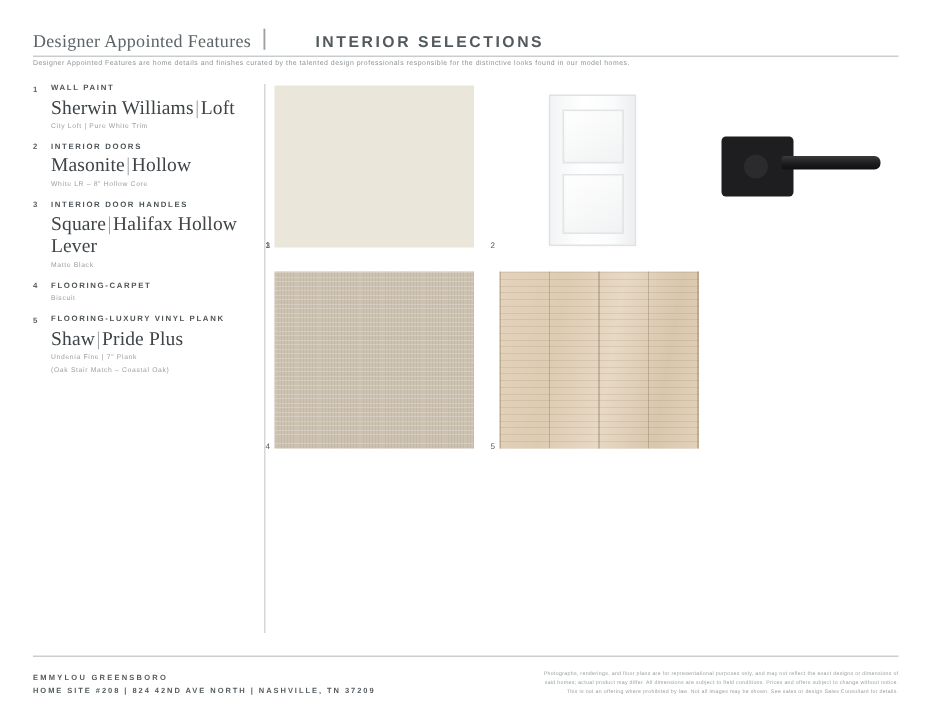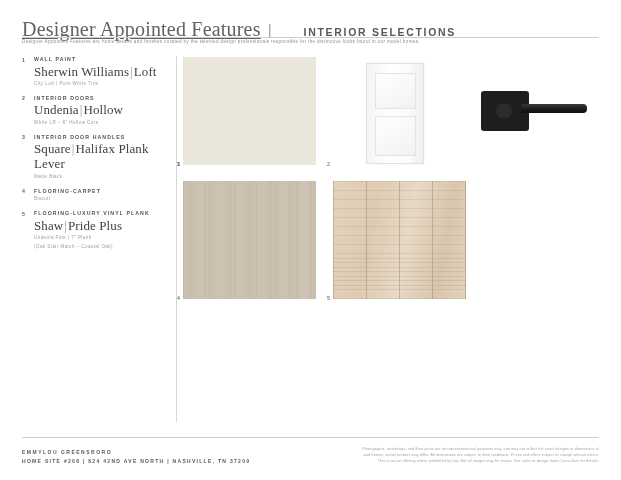--- a/index.html
+++ b/index.html
@@ -30,25 +30,24 @@
     top: 18px;
     width: 577px;
   }
   .title-row {
     display: flex;
     align-items: baseline;
     gap: 7px;
   }
   .title-main {
     font-family: "Liberation Serif", serif;
-    font-size: 20px;
+    font-size: 12px;
     color: #5d6366;
     letter-spacing: 0.2px;
     white-space: nowrap;
-    text-decoration: underline;
   }
   .title-bar {
     color: #9aa0a3;
     font-size: 15px;
     font-weight: 300;
     transform: translateY(-1px);
   }
   .title-sub {
     font-family: "Liberation Sans", sans-serif;
     font-size: 10.5px;
@@ -290,30 +289,30 @@
       <div class="spec-name">
         <span>Sherwin Williams</span><span class="sep">|</span><span>Loft</span>
       </div>
       <div class="spec-detail">City Loft  |  Pure White Trim</div>
     </div>
 
     <div class="spec">
       <span class="spec-num">2</span>
       <div class="spec-cat">INTERIOR DOORS</div>
       <div class="spec-name">
-        <span>Undenia</span><span class="sep">|</span><span>Hollow</span>
+        <span>Masonite</span><span class="sep">|</span><span>Hollow</span>
       </div>
       <div class="spec-detail">White LR – 8" Hollow Core</div>
     </div>
 
     <div class="spec">
       <span class="spec-num">3</span>
       <div class="spec-cat">INTERIOR DOOR HANDLES</div>
       <div class="spec-name">
-        <span>Square</span><span class="sep">|</span><span>Halifax Plank Lever</span>
+        <span>Square</span><span class="sep">|</span><span>Halifax Hollow Lever</span>
       </div>
       <div class="spec-detail">Matte Black</div>
     </div>
 
     <div class="spec">
       <span class="spec-num">4</span>
       <div class="spec-cat">FLOORING-CARPET</div>
       <div class="spec-detail">Biscuit</div>
     </div>
 

